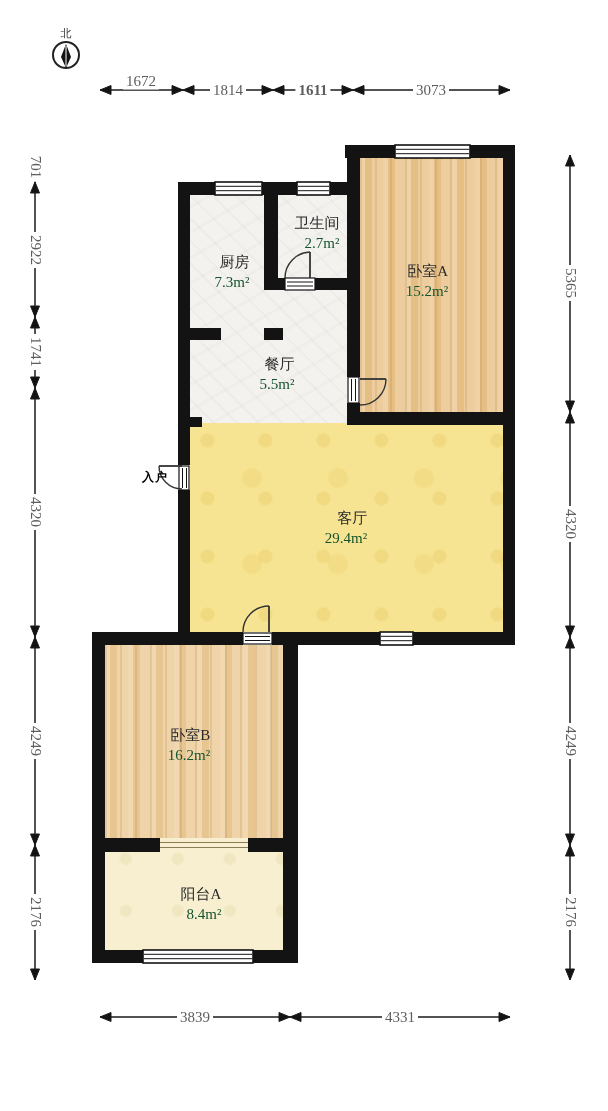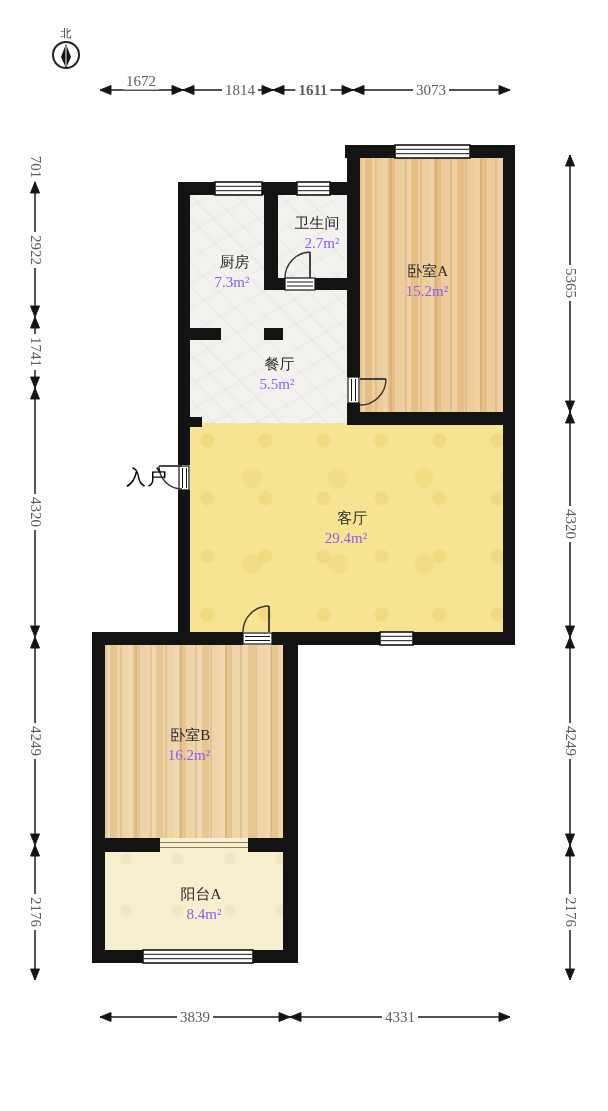--- a/index.html
+++ b/index.html
@@ -20,23 +20,23 @@
     background-size:58px 58px, 86px 86px;}
   .floor-balcony{background-color:#f7efcf;
     background-image:radial-gradient(circle at 40% 40%, rgba(205,185,120,0.16) 0 5px, transparent 7px);
     background-size:52px 52px;}
   svg.overlay{position:absolute;left:0;top:0;}
   .dim-label{position:absolute;transform:translate(-50%,-50%);background:#fff;color:#5d5d5d;
              font-size:15px;line-height:1;padding:1px 3px;white-space:nowrap;}
   .dim-label.vert{transform:translate(-50%,-50%) rotate(90deg);}
   .room-label{position:absolute;transform:translate(-50%,-50%);text-align:right;color:#2a2a2a;
               font-size:15px;line-height:1.35;white-space:nowrap;}
-  .room-label .area{font-size:15px;color:#8b5cf6;}
-  .entry-label{position:absolute;transform:translate(-100%,-50%);color:#000;font-weight:normal;
-               font-size:20px;letter-spacing:1px;white-space:nowrap;
+  .room-label .area{font-size:15px;color:#14532d;}
+  .entry-label{position:absolute;transform:translate(-100%,-50%);color:#000;font-weight:bold;
+               font-size:12px;letter-spacing:1px;white-space:nowrap;
                font-family:"Liberation Sans","DejaVu Sans",sans-serif;}
   .compass-label{position:absolute;transform:translate(-50%,-50%);font-size:11px;color:#333;}
 </style>
 </head>
 <body>
 
 <div class="canvas">
 
   <div class="floor floor-tile" style="left:190px;top:195px;width:157px;height:228px;"></div>
   <div class="floor floor-wood" style="left:360px;top:158px;width:143px;height:254px;"></div>
@@ -181,21 +181,21 @@
     <g>
       <circle cx="66" cy="55" r="13" fill="#ffffff" stroke="#222" stroke-width="2"></circle>
       <path d="M66,44 L61,57 L66,68 L71,57 Z" fill="#131313"></path>
       <line x1="66" y1="46" x2="66" y2="66" stroke="#ffffff" stroke-width="1"></line>
     </g>
   </svg>
 
   <div class="compass-label" style="left:66px;top:33px;">北</div>
 
   <div class="dim-label" style="left:141px;top:81px;">1672</div>
-  <div class="dim-label" style="left:240px;top:90px;">1814</div>
+  <div class="dim-label" style="left:228px;top:90px;">1814</div>
   <div class="dim-label" style="left:313px;top:90px;font-weight:bold;">1611</div>
   <div class="dim-label" style="left:431px;top:90px;">3073</div>
 
   <div class="dim-label vert" style="left:35px;top:167px;">701</div>
   <div class="dim-label vert" style="left:35px;top:250px;">2922</div>
   <div class="dim-label vert" style="left:35px;top:352px;">1741</div>
   <div class="dim-label vert" style="left:35px;top:512px;">4320</div>
   <div class="dim-label vert" style="left:35px;top:741px;">4249</div>
   <div class="dim-label vert" style="left:35px;top:912px;">2176</div>
 

